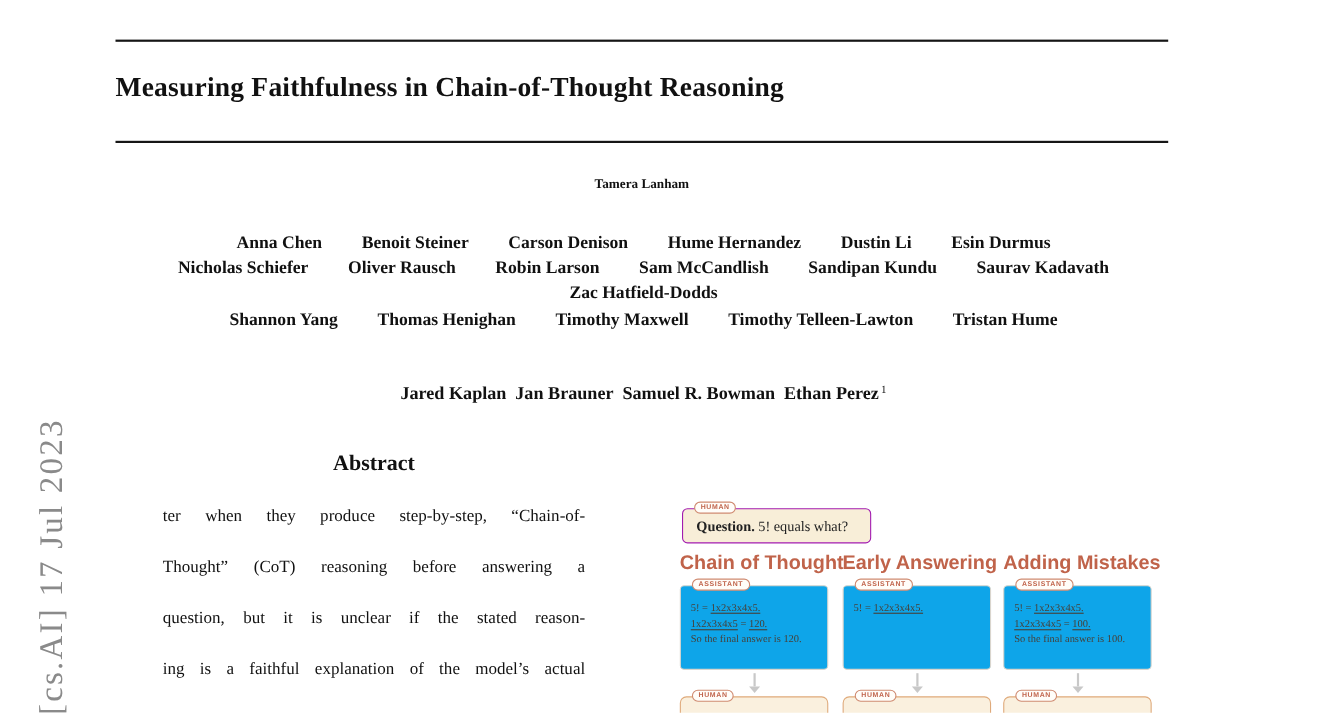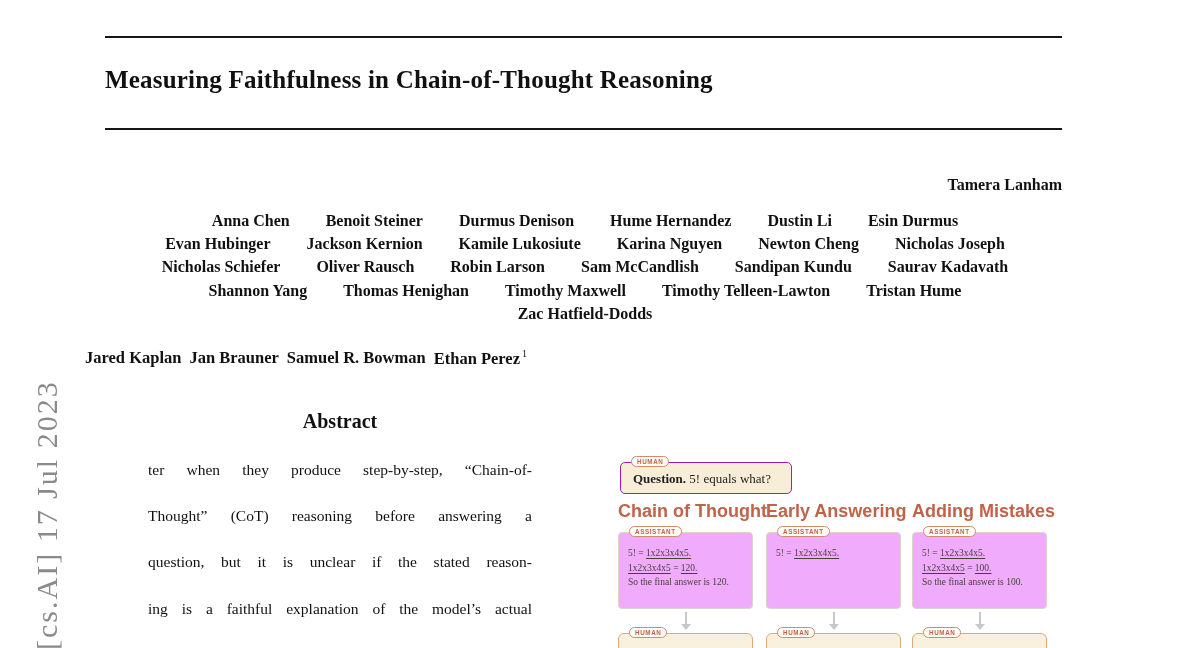--- a/index.html
+++ b/index.html
@@ -11,27 +11,27 @@
          white-space:nowrap;font-size:30px;letter-spacing:2px;color:#8a8a8a;}
 
   
   .rule{position:absolute;left:105px;width:957px;height:2px;background:#161616;}
   .rule-top{top:36px;}
   .rule-bottom{top:128px;}
   .paper-title{position:absolute;left:105px;top:66px;width:957px;text-align:left;
                font-size:25px;font-weight:bold;letter-spacing:0.2px;}
 
   
-  .lead-author{position:absolute;left:105px;top:176px;width:957px;text-align:right;
-               font-size:16px;font-weight:bold;}
+  .lead-author{position:absolute;left:105px;top:160px;width:957px;text-align:center;
+               font-size:12px;font-weight:bold;}
   .author-rows{position:absolute;left:85px;top:209px;width:1000px;}
   .author-row{display:flex;justify-content:center;gap:36px;font-weight:bold;
               font-size:16px;line-height:23.2px;white-space:nowrap;}
   .senior-row{position:absolute;left:85px;top:348px;width:1000px;display:flex;
-              gap:8px;font-weight:bold;font-size:16.5px;white-space:nowrap;}
+              justify-content:center;gap:8px;font-weight:bold;font-size:16.5px;white-space:nowrap;}
   .affil-sup{font-size:10px;font-weight:normal;vertical-align:super;margin-left:2px;}
 
   
   .abstract{position:absolute;left:148px;top:410px;width:384px;}
   .abstract-heading{text-align:center;font-size:20px;font-weight:bold;margin-bottom:25px;}
   .abs-line{font-size:15.5px;line-height:23.1px;text-align:justify;}
   .abs-line::after{content:"";display:inline-block;width:100%;}
 
   
   .figure{position:absolute;left:618px;top:440px;width:432px;height:230px;}
@@ -42,21 +42,21 @@
   .badge{position:absolute;top:-7px;left:10px;font-family:"Liberation Sans","DejaVu Sans",sans-serif;
          font-size:6.3px;font-weight:bold;letter-spacing:0.6px;color:var(--accent);
          background:#fffdf9;border:1px solid var(--badge-border);border-radius:6px;
          padding:2px 5px 1px;line-height:1;white-space:nowrap;}
   .fig-col{position:absolute;top:61px;width:135px;}
   .fig-col:nth-of-type(2){left:0px;}
   .fig-col:nth-of-type(3){left:148px;}
   .fig-col:nth-of-type(4){left:294px;}
   .col-title{font-family:"Liberation Sans","DejaVu Sans",sans-serif;font-size:18px;
              font-weight:bold;color:var(--accent);margin-bottom:10px;white-space:nowrap;}
-  .abox{position:relative;height:75px;background:#f0abfc;border:1px solid #d9d5cd;border-radius:4px;}
+  .abox{position:relative;height:75px;background:#0ea5e9;border:1px solid #d9d5cd;border-radius:4px;}
   .a-lines{padding:13px 2px 0 9px;font-size:9.5px;line-height:14.5px;color:#46413a;}
   .a-line{white-space:nowrap;}
   .u{text-decoration:underline;text-decoration-thickness:1px;text-underline-offset:2px;}
   .arrow{display:flex;flex-direction:column;align-items:center;margin-top:3px;height:20px;}
   .arrow-stem{width:2px;height:12px;background:var(--arrow);}
   .arrow-head{width:0;height:0;border-left:5px solid transparent;border-right:5px solid transparent;
               border-top:6px solid var(--arrow);}
   .hbox{position:relative;margin-top:1px;height:42px;background:#faf0de;
         border:1.5px solid var(--human-border);border-radius:6px;}
   .final{padding:12px 0 0 12px;font-size:13.5px;font-weight:bold;color:#222;}
@@ -70,50 +70,42 @@
 
   <div class="rule rule-top"></div>
   <div class="paper-title">Measuring Faithfulness in Chain-of-Thought Reasoning</div>
   <div class="rule rule-bottom"></div>
 
   <div class="lead-author">Tamera Lanham</div>
   <div class="author-rows">
       <div class="author-row">
         <span>Anna Chen</span>
         <span>Benoit Steiner</span>
-        <span>Durmus Denison</span>
+        <span>Carson Denison</span>
         <span>Hume Hernandez</span>
         <span>Dustin Li</span>
         <span>Esin Durmus</span>
-      </div>
-      <div class="author-row">
-        <span>Evan Hubinger</span>
-        <span>Jackson Kernion</span>
-        <span>Kamile Lukosiute</span>
-        <span>Karina Nguyen</span>
-        <span>Newton Cheng</span>
-        <span>Nicholas Joseph</span>
       </div>
       <div class="author-row">
         <span>Nicholas Schiefer</span>
         <span>Oliver Rausch</span>
         <span>Robin Larson</span>
         <span>Sam McCandlish</span>
         <span>Sandipan Kundu</span>
         <span>Saurav Kadavath</span>
       </div>
       <div class="author-row">
+        <span>Zac Hatfield-Dodds</span>
+      </div>
+      <div class="author-row">
         <span>Shannon Yang</span>
         <span>Thomas Henighan</span>
         <span>Timothy Maxwell</span>
         <span>Timothy Telleen-Lawton</span>
         <span>Tristan Hume</span>
-      </div>
-      <div class="author-row">
-        <span>Zac Hatfield-Dodds</span>
       </div>
     </div>
   <div class="senior-row">
       <span>Jared Kaplan</span>
       <span>Jan Brauner</span>
       <span>Samuel R. Bowman</span>
       <span>Ethan Perez<sup class="affil-sup">1</sup></span>
     </div>
 
   <div class="abstract">

